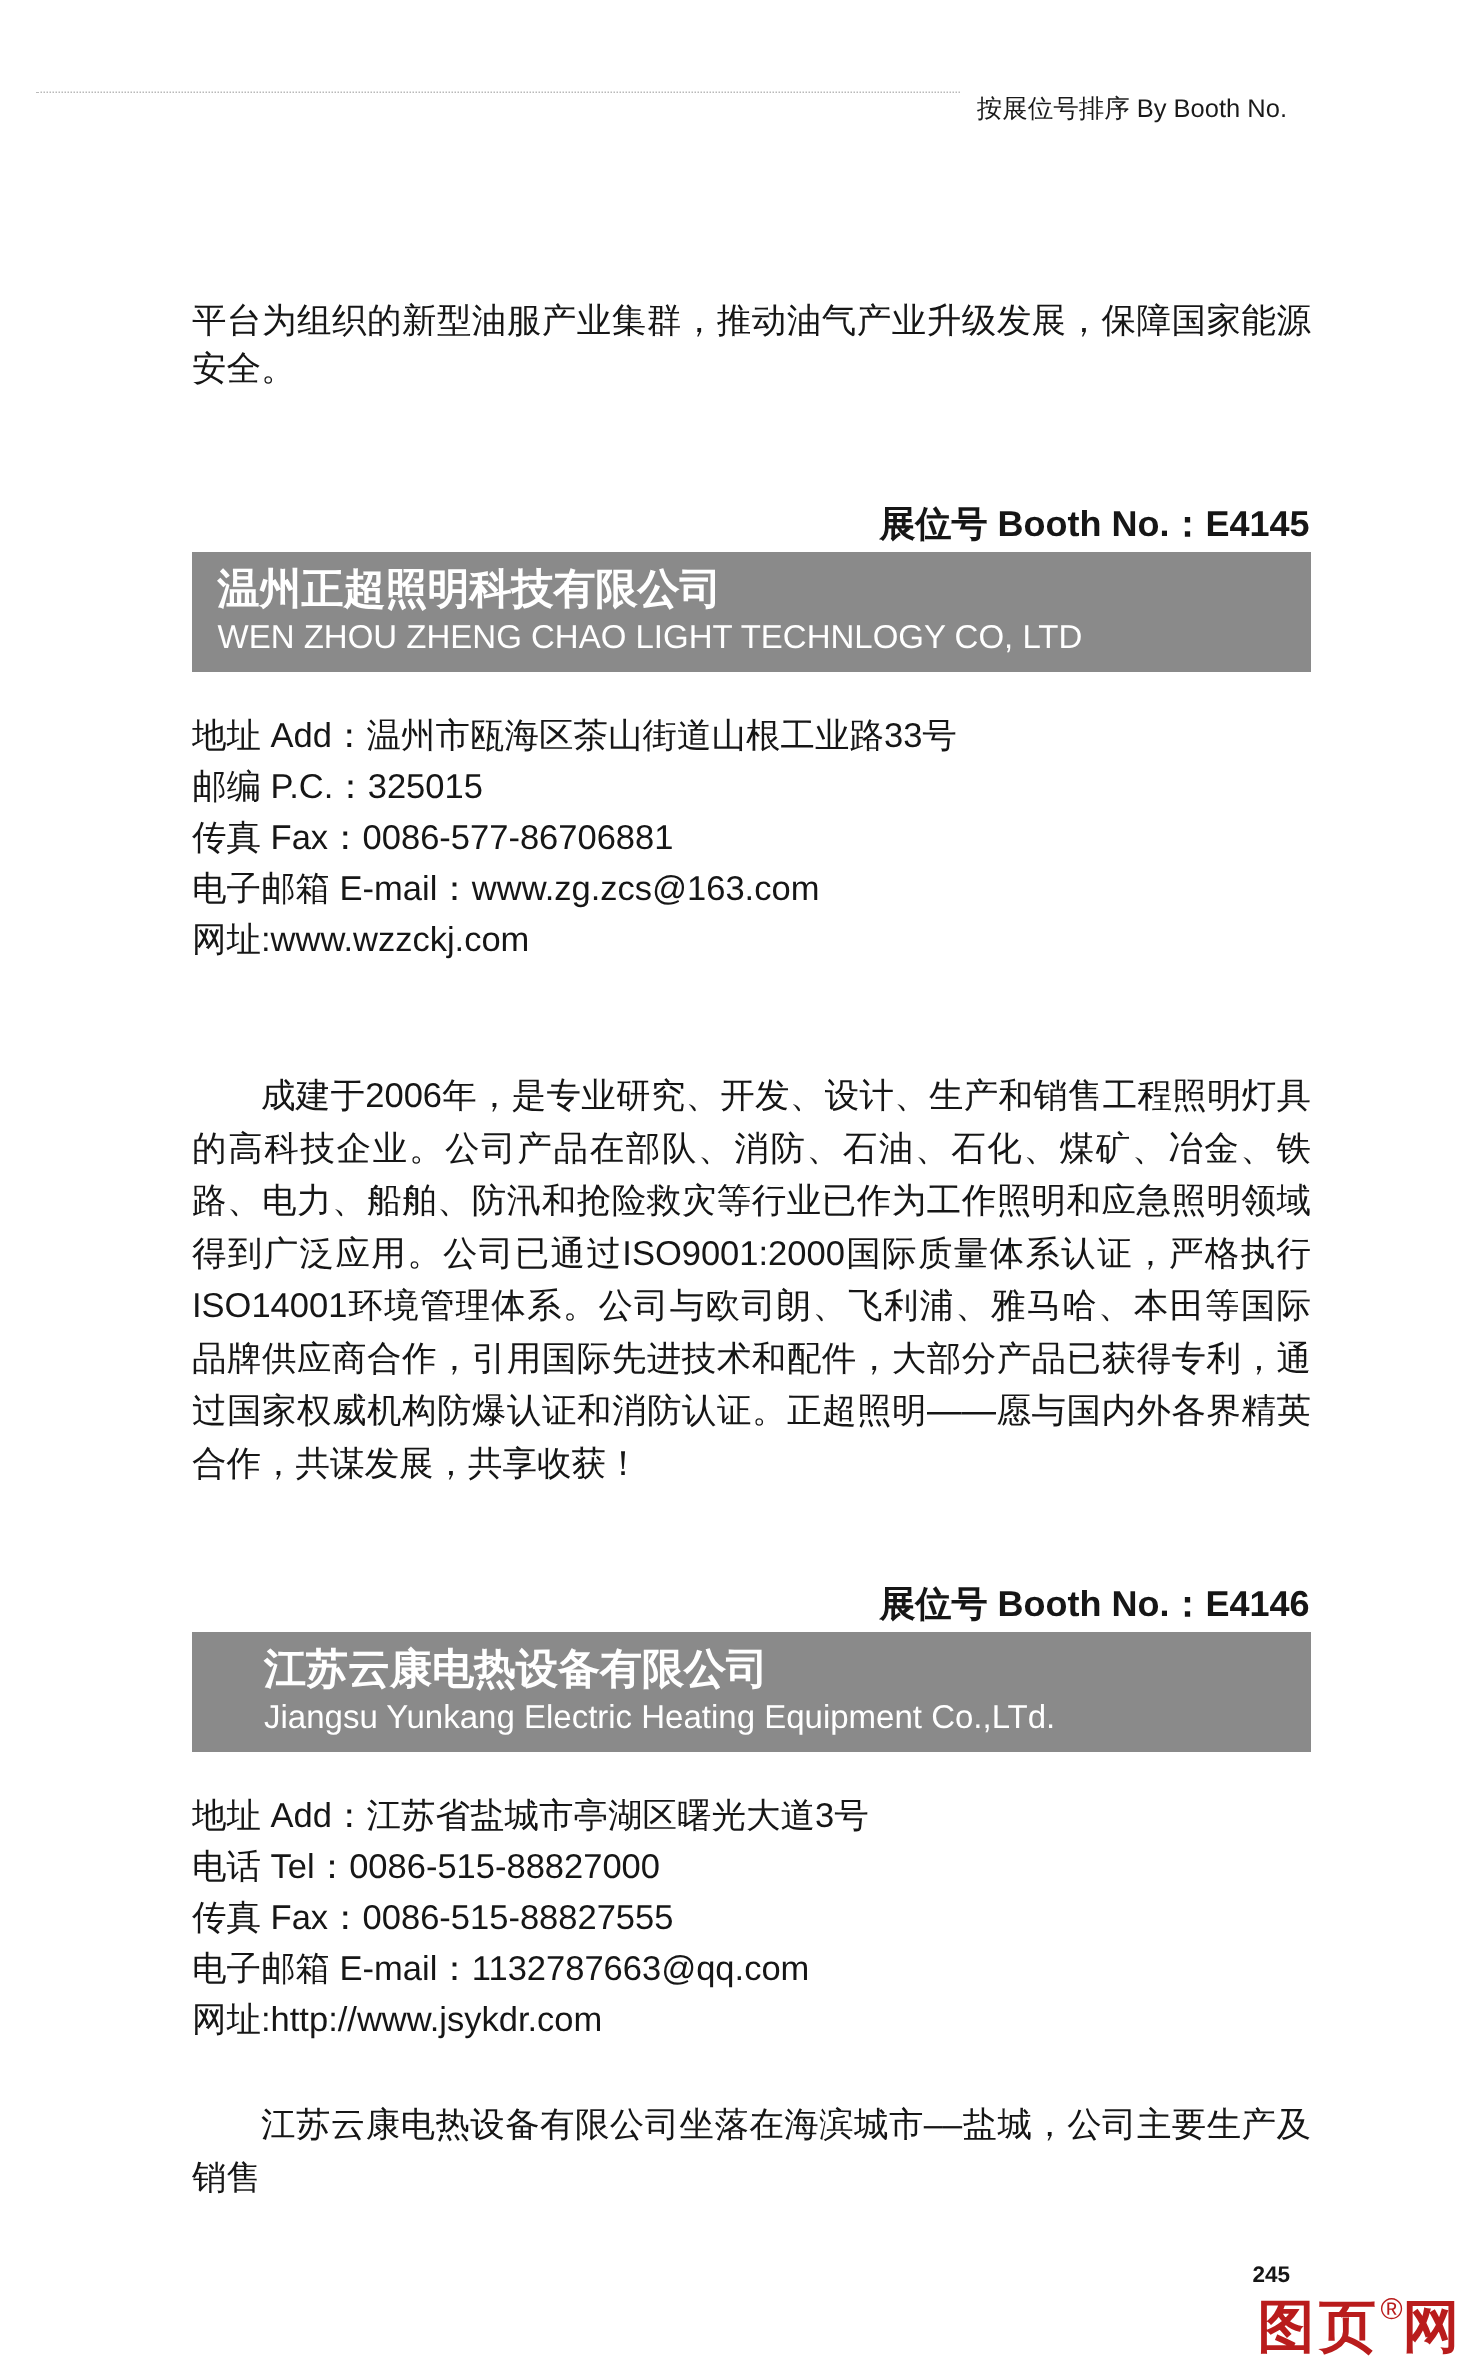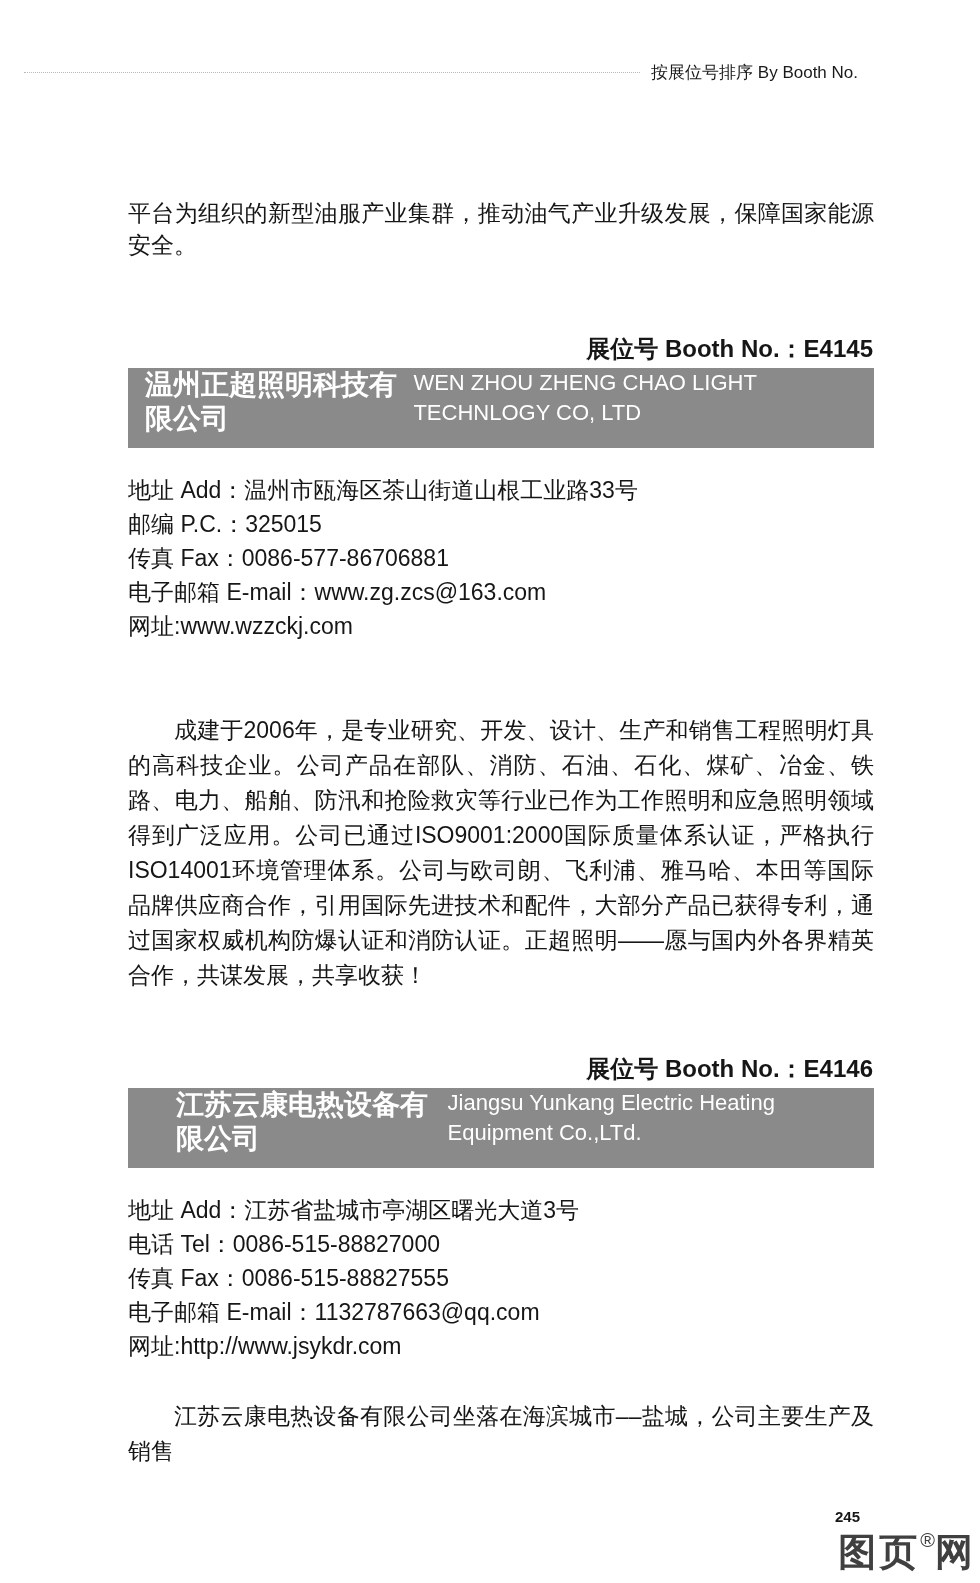--- a/index.html
+++ b/index.html
@@ -8,21 +8,21 @@
     width:980px; height:1583px;
     background:#ffffff;
     font-family:"Liberation Sans", sans-serif;
     color:#161616;
     overflow:hidden;
   }
 
   
   .header-row {
     position:absolute; top:61px; left:0; right:122px;
-    display:flex; align-items:center; gap:11px;margin-left:24px;
+    display:flex; gap:11px;margin-left:24px;
   }
   .header-rule { flex:1; height:0; border-top:1px dotted #b9b9b9; }
   .header-label { font-size:17px; white-space:nowrap; color:#1a1a1a; }
 
   
   .intro {
     position:absolute; top:197px; left:128px; width:746px;
     font-size:23px; line-height:32px; text-align:justify;
   }
 
@@ -30,21 +30,21 @@
     position:absolute; right:107px;
     font-size:24px; font-weight:bold; white-space:nowrap;
   }
   .booth-1 { top:333px; }
   .booth-2 { top:1053px; }
 
   .banner {
     position:absolute; left:128px; width:746px; height:80px;
     background:#8a8a8a; color:#ffffff;
     box-sizing:border-box; padding-left:17px;
-    display:flex; flex-direction:row; justify-content:center;
+    display:flex; flex-direction:column; justify-content:center;
   }
   .banner-1 { top:368px; }
   .banner-2 { top:1088px;padding-left:48px; }
   .banner-cn { font-size:28px; font-weight:bold; line-height:34px; }
   .banner-en { font-size:22px; font-weight:normal; line-height:30px; }
 
   .details {
     position:absolute; left:128px; width:746px;
     font-size:23px; line-height:34px;
   }
@@ -116,17 +116,17 @@
     <div class="detail-line">电话 Tel：0086-515-88827000</div>
     <div class="detail-line">传真 Fax：0086-515-88827555</div>
     <div class="detail-line">电子邮箱 E-mail：1132787663@qq.com</div>
     <div class="detail-line">网址:http://www.jsykdr.com</div>
   </div>
 
   <div class="desc desc-2">江苏云康电热设备有限公司坐落在海滨城市––盐城，公司主要生产及销售</div>
 
   <div class="page-number">245</div>
 
-  <div class="watermark" style="color: #404040;">
+  <div class="watermark" style="color: #b91c1c;">
     <span>图页</span><span class="reg">®</span><span>网</span>
   </div>
 
 </div>
 
 </body></html>

